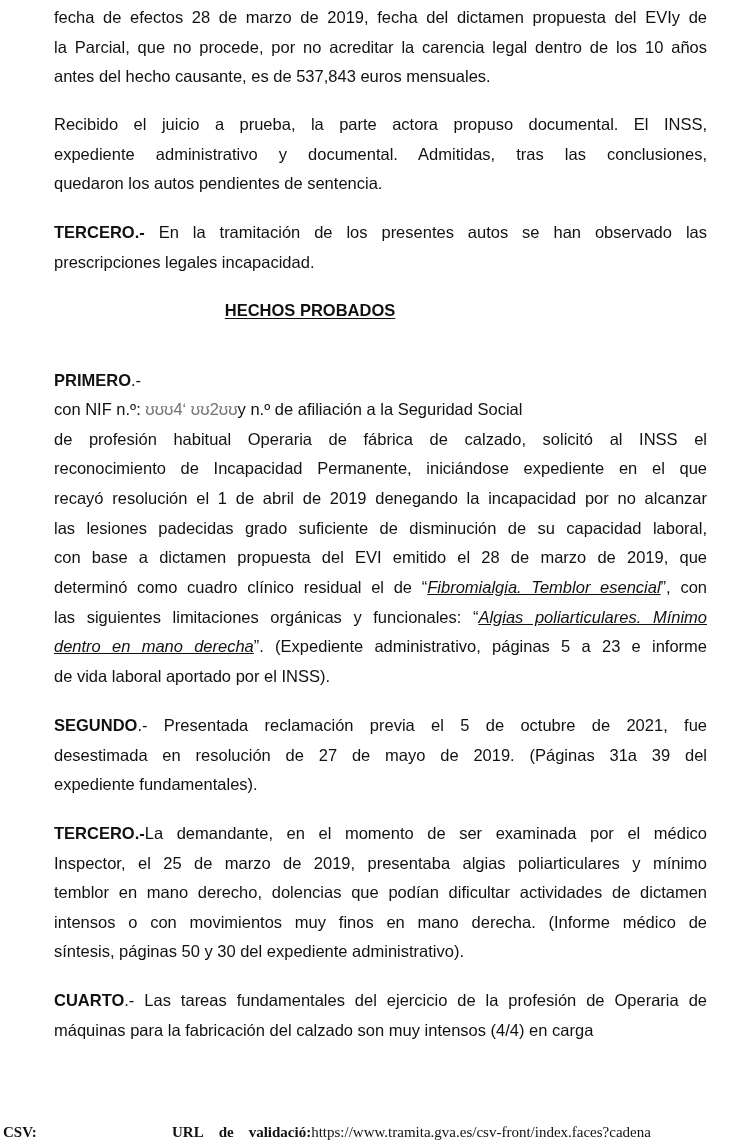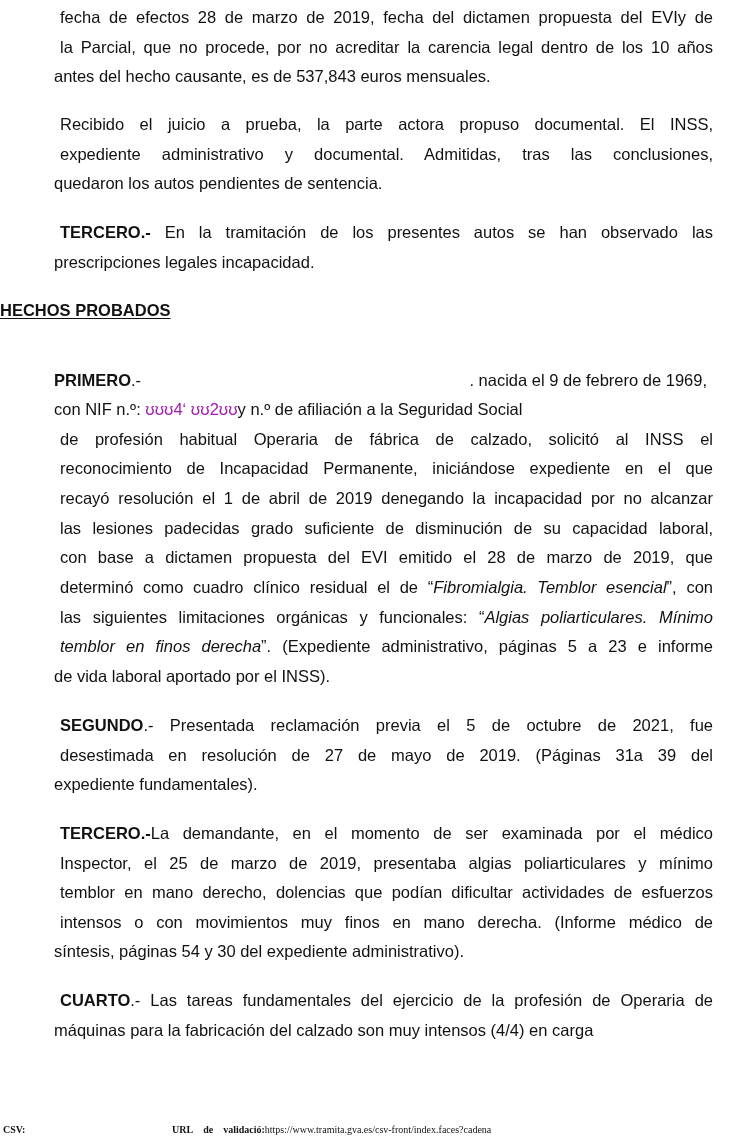--- a/index.html
+++ b/index.html
@@ -1,28 +1,28 @@
 <!DOCTYPE html>
 <html><head>
 <meta charset="utf-8">
 <style>
   html, body { margin: 0; padding: 0; background: #ffffff; }
   body { width: 750px; height: 1146px; position: relative; overflow: hidden;
          font-family: "Liberation Sans", sans-serif; color: #111111; }
   .line { position: absolute; left: 54px; width: 653px; font-size: 16.5px; line-height: 20px;
           white-space: nowrap; }
-  .just { text-align: justify; text-align-last: justify; white-space: normal; margin-left: 6px; }
+  .just { text-align: justify; text-align-last: justify; white-space: normal; }
   .b { font-weight: bold; text-align: right; }
-  .i { font-style: italic; }
-  .heading { position: absolute; left: 0; width: 620px; top: 300px;
+  .i { font-style: italic; text-decoration: underline; }
+  .heading { position: absolute; left: 0; width: 620px; text-align: center; top: 300px;
              font-size: 16.5px; line-height: 20px; font-weight: bold; }
   .heading span { text-decoration: underline; text-underline-offset: 2px; }
   .redact { display: inline-block; }
-  .faded { color: #a21caf; letter-spacing: 0px; }
-  .footer { position: absolute; top: 1124px; font-family: "Liberation Serif", serif; font-size: 10px;
+  .faded { color: #737373; letter-spacing: 0px; }
+  .footer { position: absolute; top: 1124px; font-family: "Liberation Serif", serif; font-size: 15px;
             color: #111; white-space: nowrap; }
   .footer .lbl { font-weight: bold; }
 </style>
 </head>
 <body>
 
 <div class="line just" style="top:7px">fecha de efectos 28 de marzo de 2019, fecha del dictamen propuesta del EVIy de</div>
 <div class="line just" style="top:37px">la Parcial, que no procede, por no acreditar la carencia legal dentro de los 10 años</div>
 <div class="line" style="top:66px">antes del hecho causante, es de 537,843 euros mensuales.</div>
 
@@ -30,42 +30,41 @@
 <div class="line just" style="top:144px">expediente administrativo y documental. Admitidas, tras las conclusiones,</div>
 <div class="line" style="top:173px">quedaron los autos pendientes de sentencia.</div>
 
 <div class="line just" style="top:222px"><span class="b">TERCERO.-</span><span> En la tramitación de los presentes autos se han observado las</span></div>
 <div class="line" style="top:252px">prescripciones legales incapacidad.</div>
 
 <div class="heading"><span>HECHOS PROBADOS</span></div>
 
 <div class="line" style="top:370px">
   <span class="b">PRIMERO</span><span>.-</span>
-  <span style="position:absolute; right:0; top:0;">. nacida el 9 de febrero de 1969,</span>
 </div>
 <div class="line" style="top:399px"><span>con NIF n.º: </span><span class="faded redact">ʊʊʊ4ʻ ʊʊ2ʊʊ </span><span>y n.º de afiliación a la Seguridad Social</span></div>
 <div class="line just" style="top:429px">de profesión habitual Operaria de fábrica de calzado, solicitó al INSS el</div>
 <div class="line just" style="top:458px">reconocimiento de Incapacidad Permanente, iniciándose expediente en el que</div>
 <div class="line just" style="top:488px">recayó resolución el 1 de abril de 2019 denegando la incapacidad por no alcanzar</div>
 <div class="line just" style="top:518px">las lesiones padecidas grado suficiente de disminución de su capacidad laboral,</div>
 <div class="line just" style="top:547px">con base a dictamen propuesta del EVI emitido el 28 de marzo de 2019, que</div>
 <div class="line just" style="top:577px"><span>determinó como cuadro clínico residual el de “</span><span class="i">Fibromialgia. Temblor esencial</span><span>”, con</span></div>
 <div class="line just" style="top:607px"><span>las siguientes limitaciones orgánicas y funcionales: “</span><span class="i">Algias poliarticulares. Mínimo</span></div>
-<div class="line just" style="top:636px"><span class="i">temblor en finos derecha</span><span>”. (Expediente administrativo, páginas 5 a 23 e informe</span></div>
+<div class="line just" style="top:636px"><span class="i">dentro en mano derecha</span><span>”. (Expediente administrativo, páginas 5 a 23 e informe</span></div>
 <div class="line" style="top:666px">de vida laboral aportado por el INSS).</div>
 
 <div class="line just" style="top:715px"><span class="b">SEGUNDO</span><span>.-</span><span> Presentada reclamación previa el 5 de octubre de 2021, fue</span></div>
 <div class="line just" style="top:745px">desestimada en resolución de 27 de mayo de 2019. (Páginas 31a 39 del</div>
 <div class="line" style="top:774px">expediente fundamentales).</div>
 
 <div class="line just" style="top:823px"><span class="b">TERCERO.-</span><span>La demandante, en el momento de ser examinada por el médico</span></div>
 <div class="line just" style="top:853px">Inspector, el 25 de marzo de 2019, presentaba algias poliarticulares y mínimo</div>
-<div class="line just" style="top:882px">temblor en mano derecho, dolencias que podían dificultar actividades de esfuerzos</div>
+<div class="line just" style="top:882px">temblor en mano derecho, dolencias que podían dificultar actividades de dictamen</div>
 <div class="line just" style="top:912px">intensos o con movimientos muy finos en mano derecha. (Informe médico de</div>
-<div class="line" style="top:941px">síntesis, páginas 54 y 30 del expediente administrativo).</div>
+<div class="line" style="top:941px">síntesis, páginas 50 y 30 del expediente administrativo).</div>
 
 <div class="line just" style="top:990px"><span class="b">CUARTO</span><span>.-</span><span> Las tareas fundamentales del ejercicio de la profesión de Operaria de</span></div>
 <div class="line" style="top:1020px">máquinas para la fabricación del calzado son muy intensos (4/4) en carga</div>
 
 <div class="footer" style="left:3px"><span class="lbl">CSV:</span></div>
 <div class="footer" style="left:172px">
   <span class="lbl">URL</span>&nbsp;&nbsp;&nbsp;&nbsp;<span class="lbl">de</span>&nbsp;&nbsp;&nbsp;&nbsp;<span class="lbl">validació:</span><span>https://www.tramita.gva.es/csv-front/index.faces?cadena</span>
 </div>
 
 </body></html>

